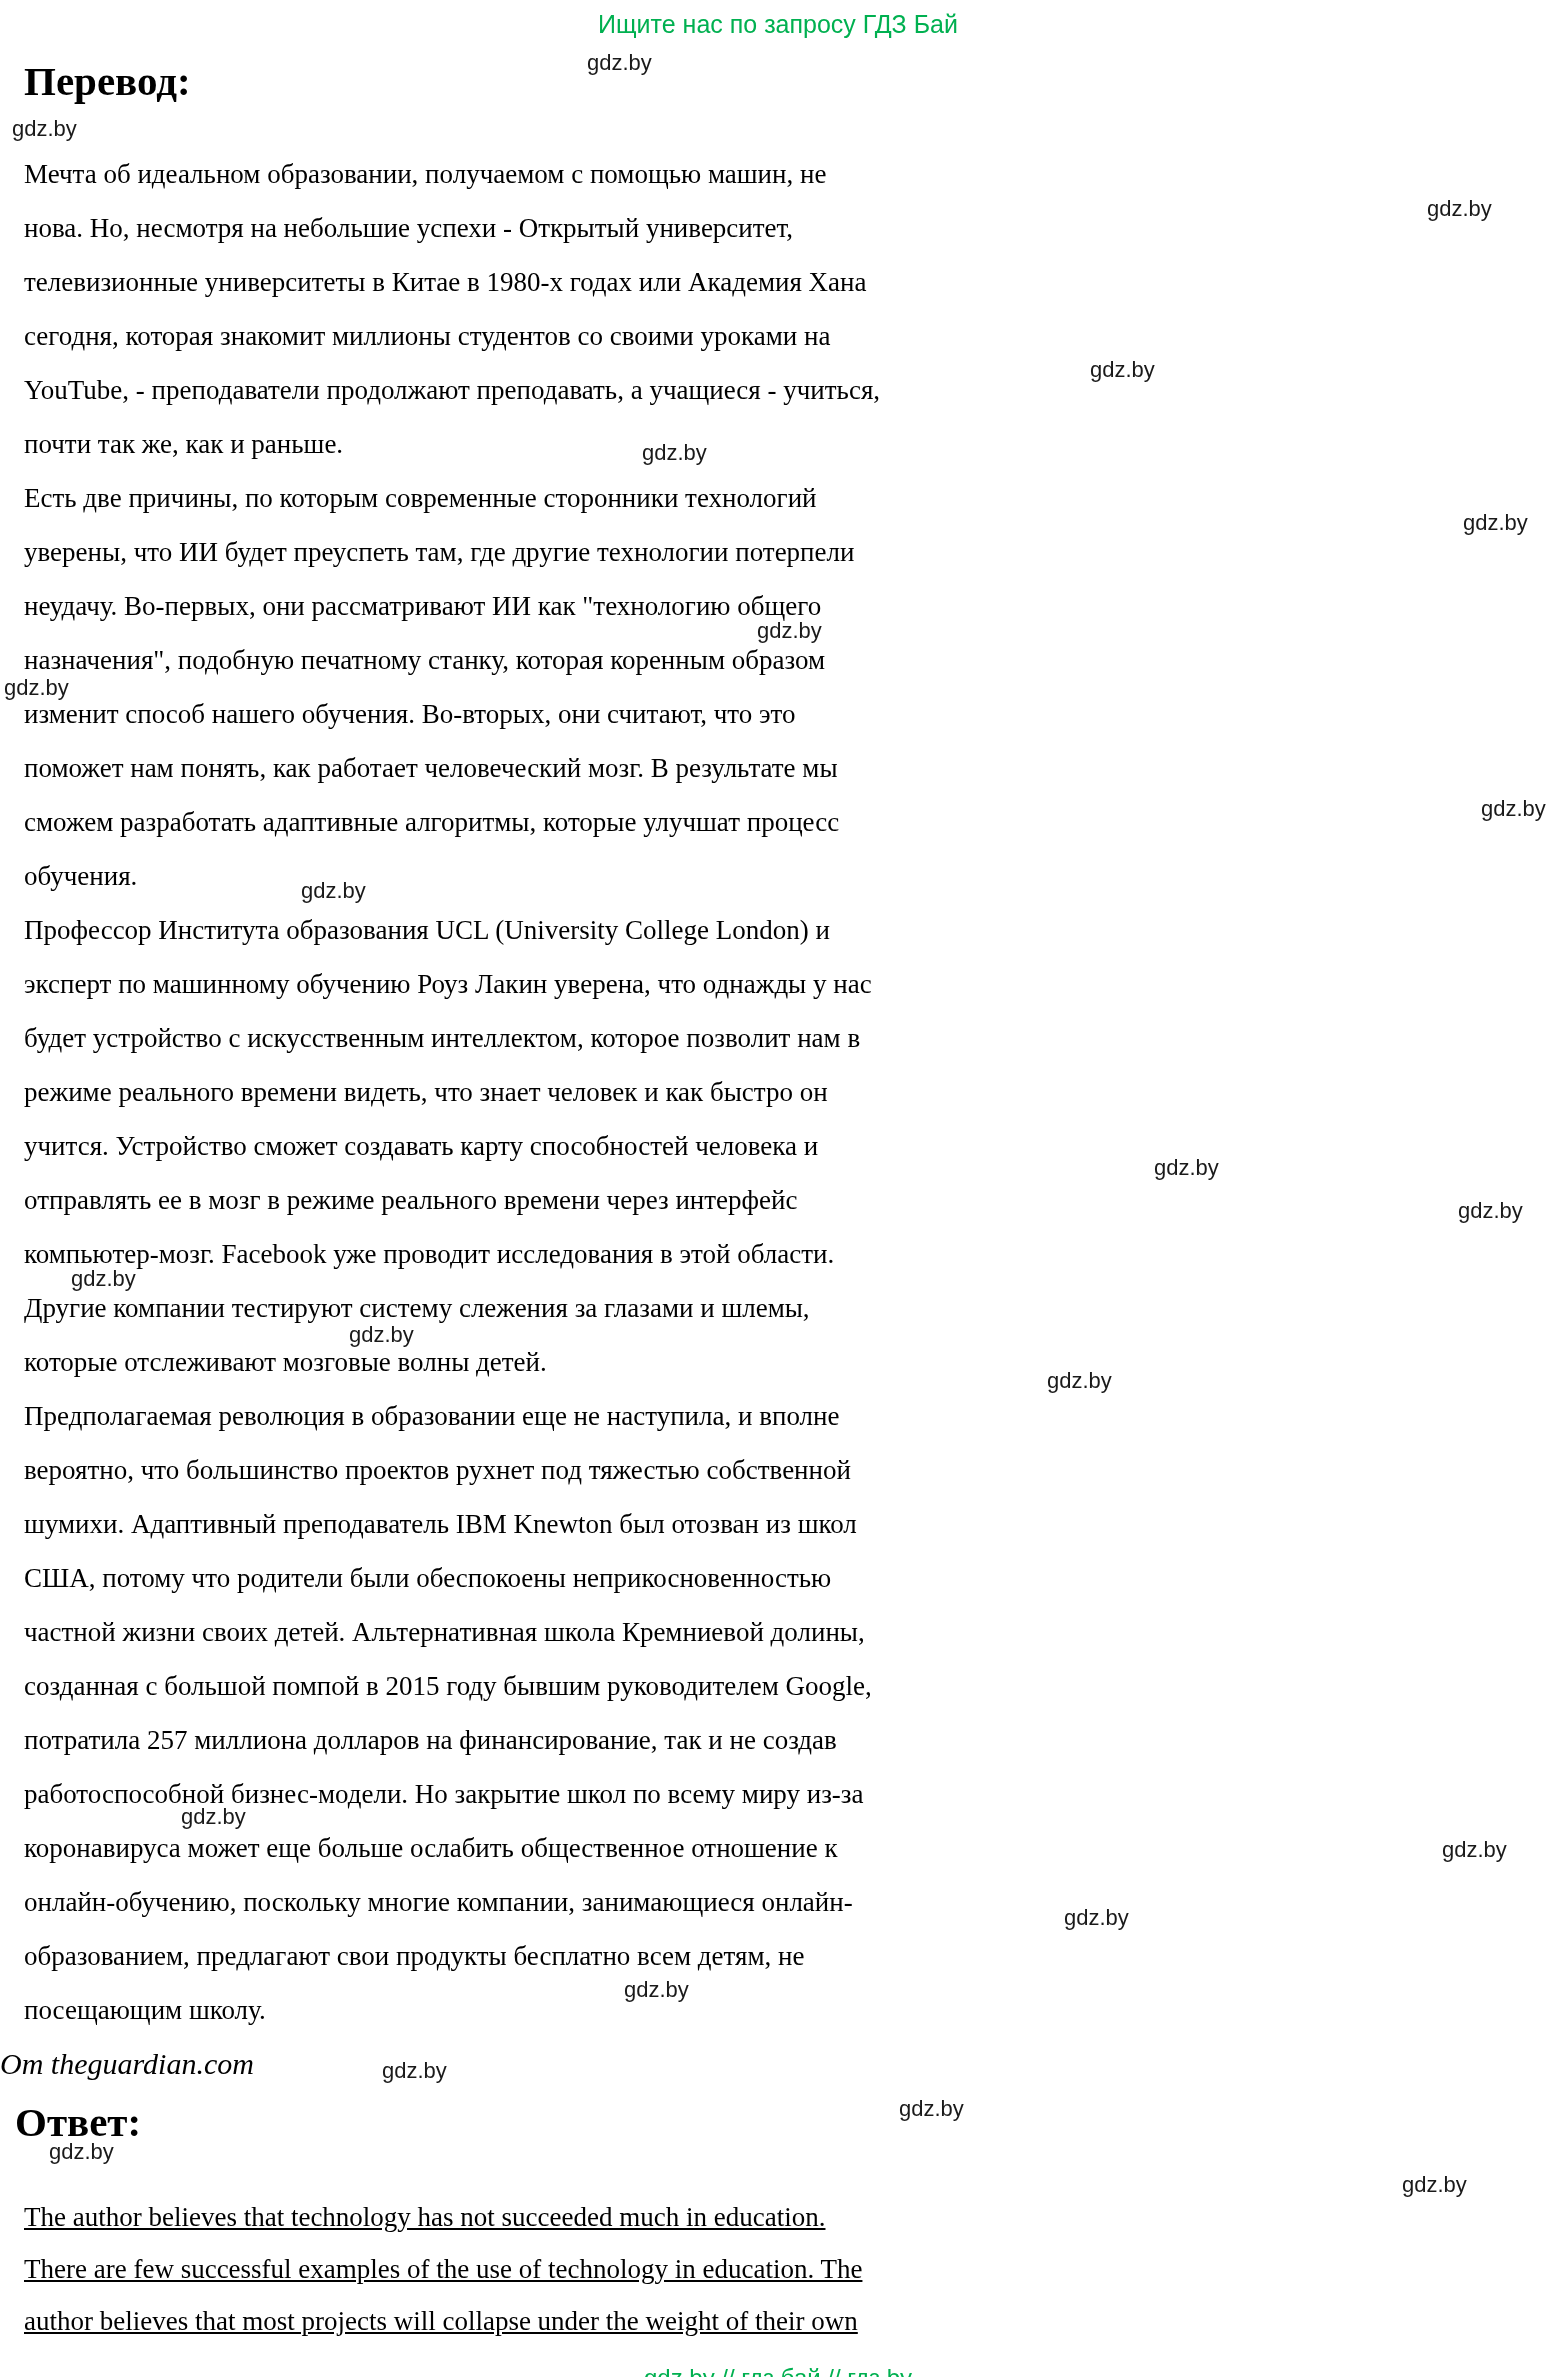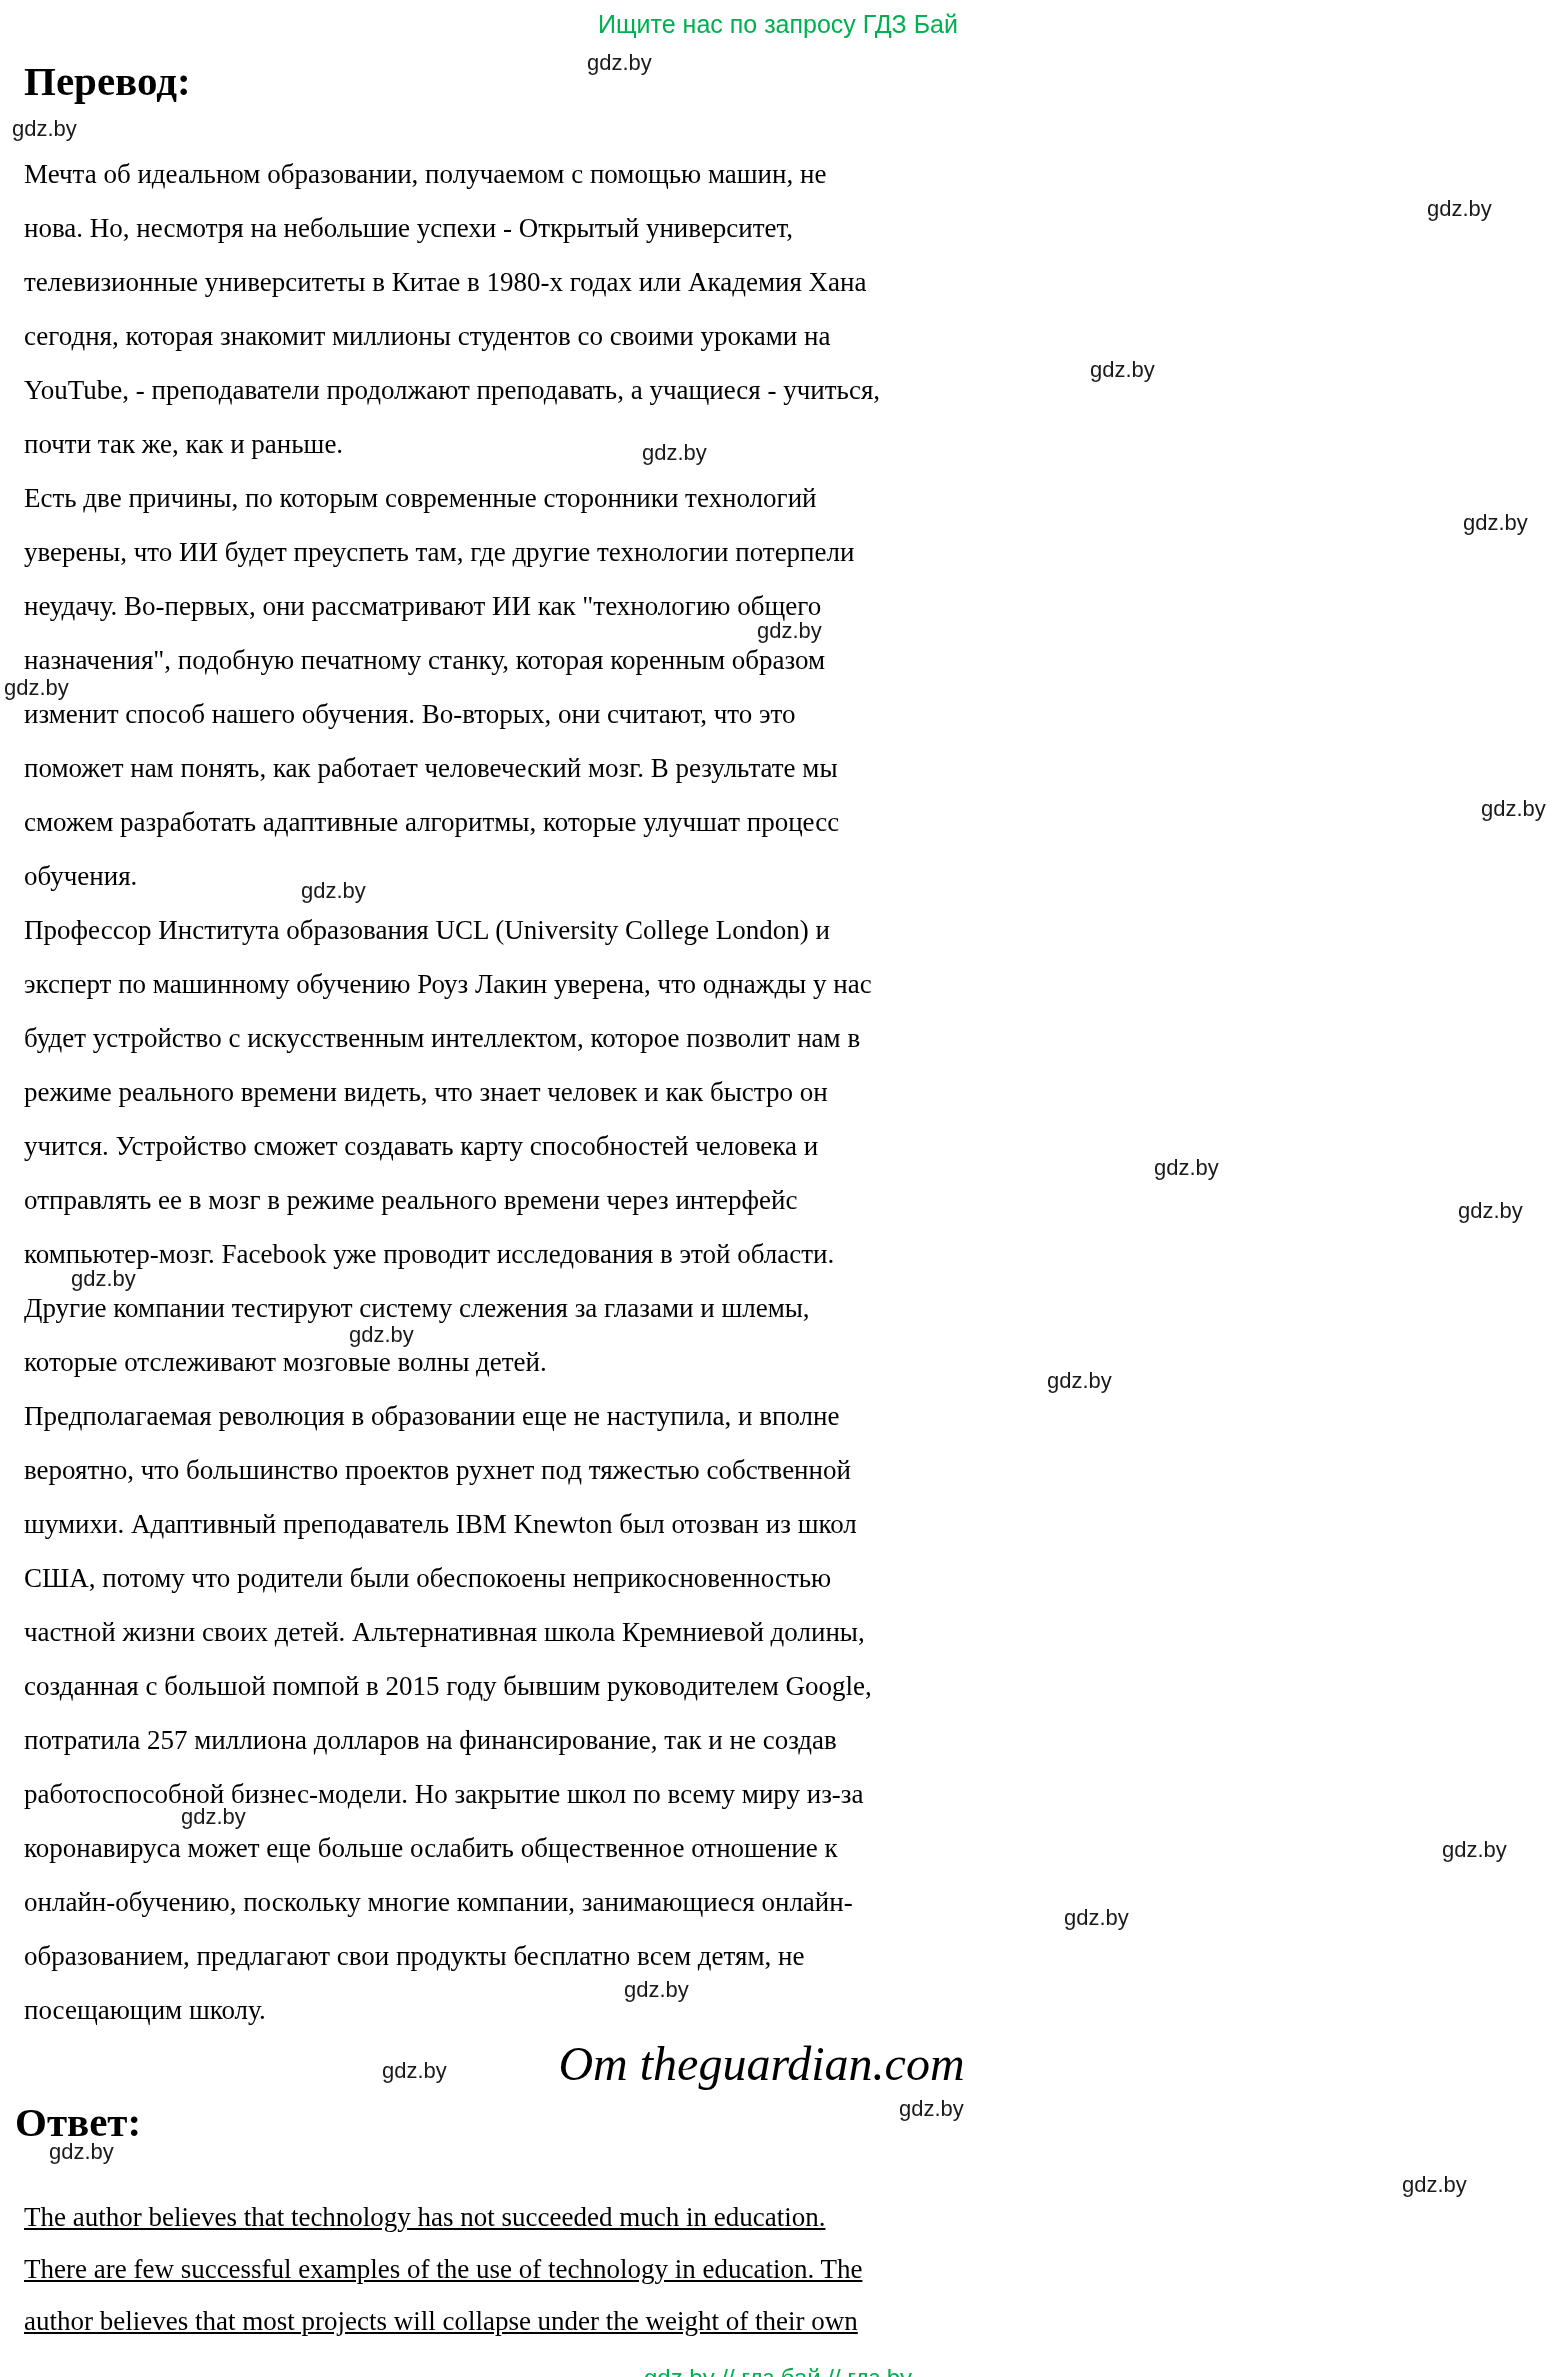--- a/index.html
+++ b/index.html
@@ -33,23 +33,23 @@
   #translation-paragraphs{
     margin:41px 24px 0 24px;
   }
   .line{
     font-size:27px;
     line-height:54px;
     white-space:pre;
   }
   .attribution{
     margin:0 33px 0 0;
-    text-align:center;
+    text-align:left;
     font-style:italic;
-    font-size:48px;
+    font-size:30px;
     line-height:54px;
   }
   .answer-heading{
     margin-top:6.3px;
     margin-left:15px;
   }
   #answer-lines{
     margin:44px 24px 0 24px;
   }
   #answer-lines .line{

